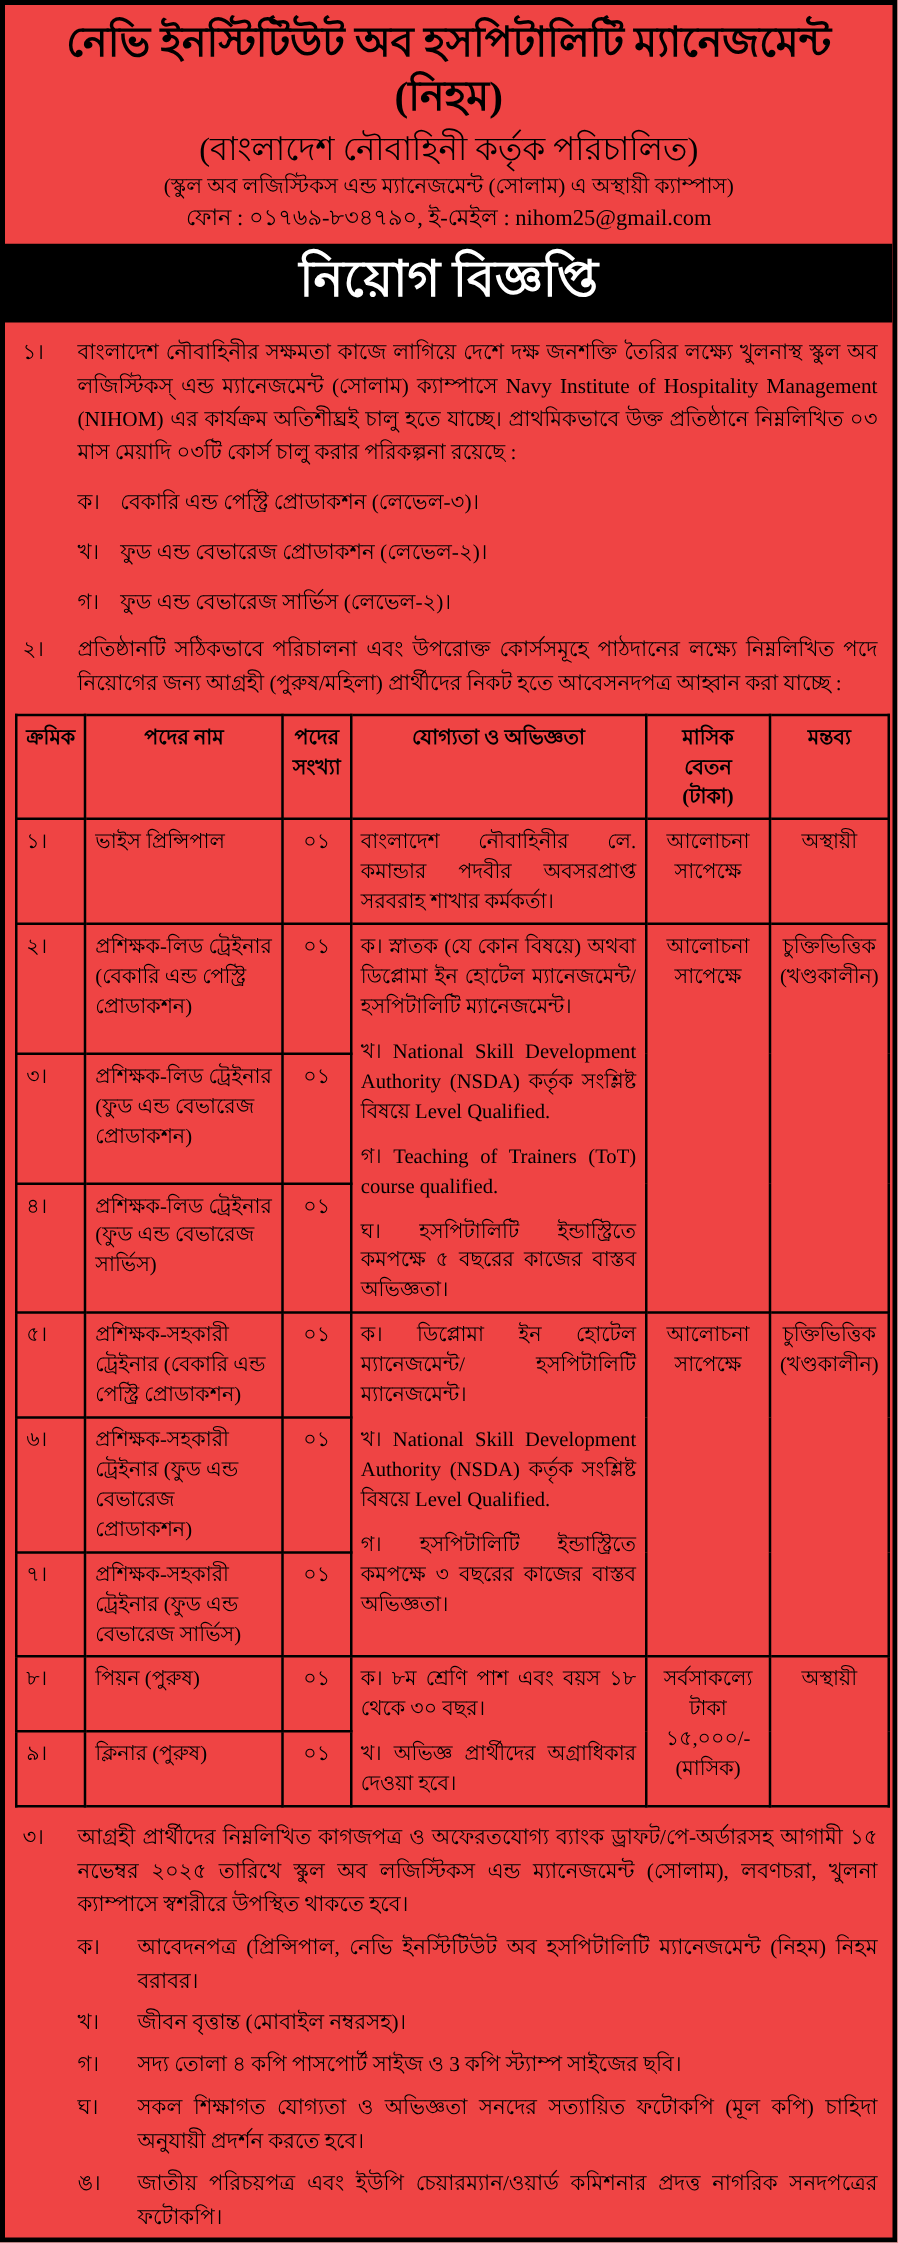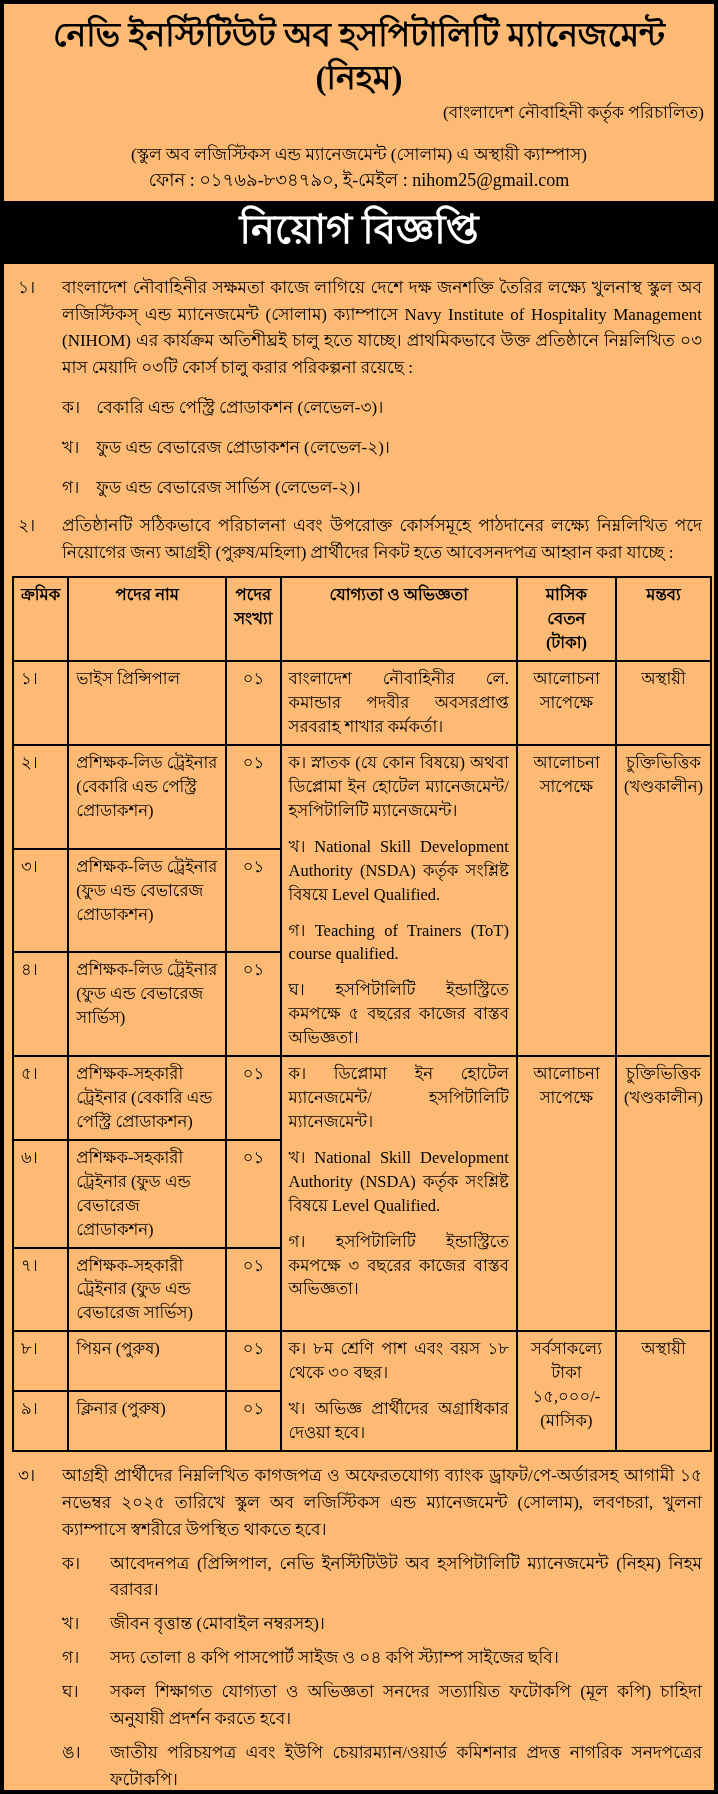--- a/index.html
+++ b/index.html
@@ -1,29 +1,29 @@
 <!DOCTYPE html>
 <html><head>
 <meta charset="utf-8">
 <style>
   * { margin:0; padding:0; box-sizing:border-box; }
   html,body { background:#ffffff; }
   body { width:718px; font-family:"Liberation Serif","DejaVu Serif",serif; color:#000; }
   .page {
     width:718px; height:1794px; overflow:hidden; position:relative;
-    background:#fdba74;
+    background:#ef4444;
     border:4px solid #000;
     margin:0 auto;
   }
   
   .letterhead { text-align:center; padding:10px 10px 2px 10px; }
   .org-title   { font-size:33px; font-weight:bold; line-height:1.3; }
   .org-loc     { font-size:27px; line-height:1.35; margin-top:2px; }
-  .org-oper    { font-size:17px; line-height:1.35; margin-top:2px;text-align:right; }
-  .org-campus  { font-size:17px; line-height:1.4;  margin-top:18px; }
+  .org-oper    { font-size:26px; line-height:1.35; margin-top:2px; }
+  .org-campus  { font-size:17px; line-height:1.4;  margin-top:0; }
   .org-contact { font-size:18px; line-height:1.4;  margin-top:1px; }
   
   .banner {
     background:#000; color:#fff; text-align:center;
     font-size:40px; font-weight:bold; line-height:1.3;
     padding:3px 0 8px 0; margin-top:6px;
   }
   
   .para { display:flex; padding:0 12px 0 14px; margin-top:11px; font-size:17px; line-height:1.58; }
   .para .num  { flex:0 0 44px; }
@@ -189,21 +189,21 @@
       <div class="sub">
         <span class="slabel">ক।</span>
         <span class="stext">আবেদনপত্র (প্রিন্সিপাল, নেভি ইনস্টিটিউট অব হসপিটালিটি ম্যানেজমেন্ট (নিহম) নিহম বরাবর।</span>
       </div>
       <div class="sub">
         <span class="slabel">খ।</span>
         <span class="stext">জীবন বৃত্তান্ত (মোবাইল নম্বরসহ)।</span>
       </div>
       <div class="sub">
         <span class="slabel">গ।</span>
-        <span class="stext">সদ্য তোলা ৪ কপি পাসপোর্ট সাইজ ও ০৪ কপি স্ট্যাম্প সাইজের ছবি।</span>
+        <span class="stext">সদ্য তোলা ৪ কপি পাসপোর্ট সাইজ ও 3 কপি স্ট্যাম্প সাইজের ছবি।</span>
       </div>
       <div class="sub">
         <span class="slabel">ঘ।</span>
         <span class="stext">সকল শিক্ষাগত যোগ্যতা ও অভিজ্ঞতা সনদের সত্যায়িত ফটোকপি (মূল কপি) চাহিদা অনুযায়ী প্রদর্শন করতে হবে।</span>
       </div>
       <div class="sub">
         <span class="slabel">ঙ।</span>
         <span class="stext">জাতীয় পরিচয়পত্র এবং ইউপি চেয়ারম্যান/ওয়ার্ড কমিশনার প্রদত্ত নাগরিক সনদপত্রের ফটোকপি।</span>
       </div>
       

